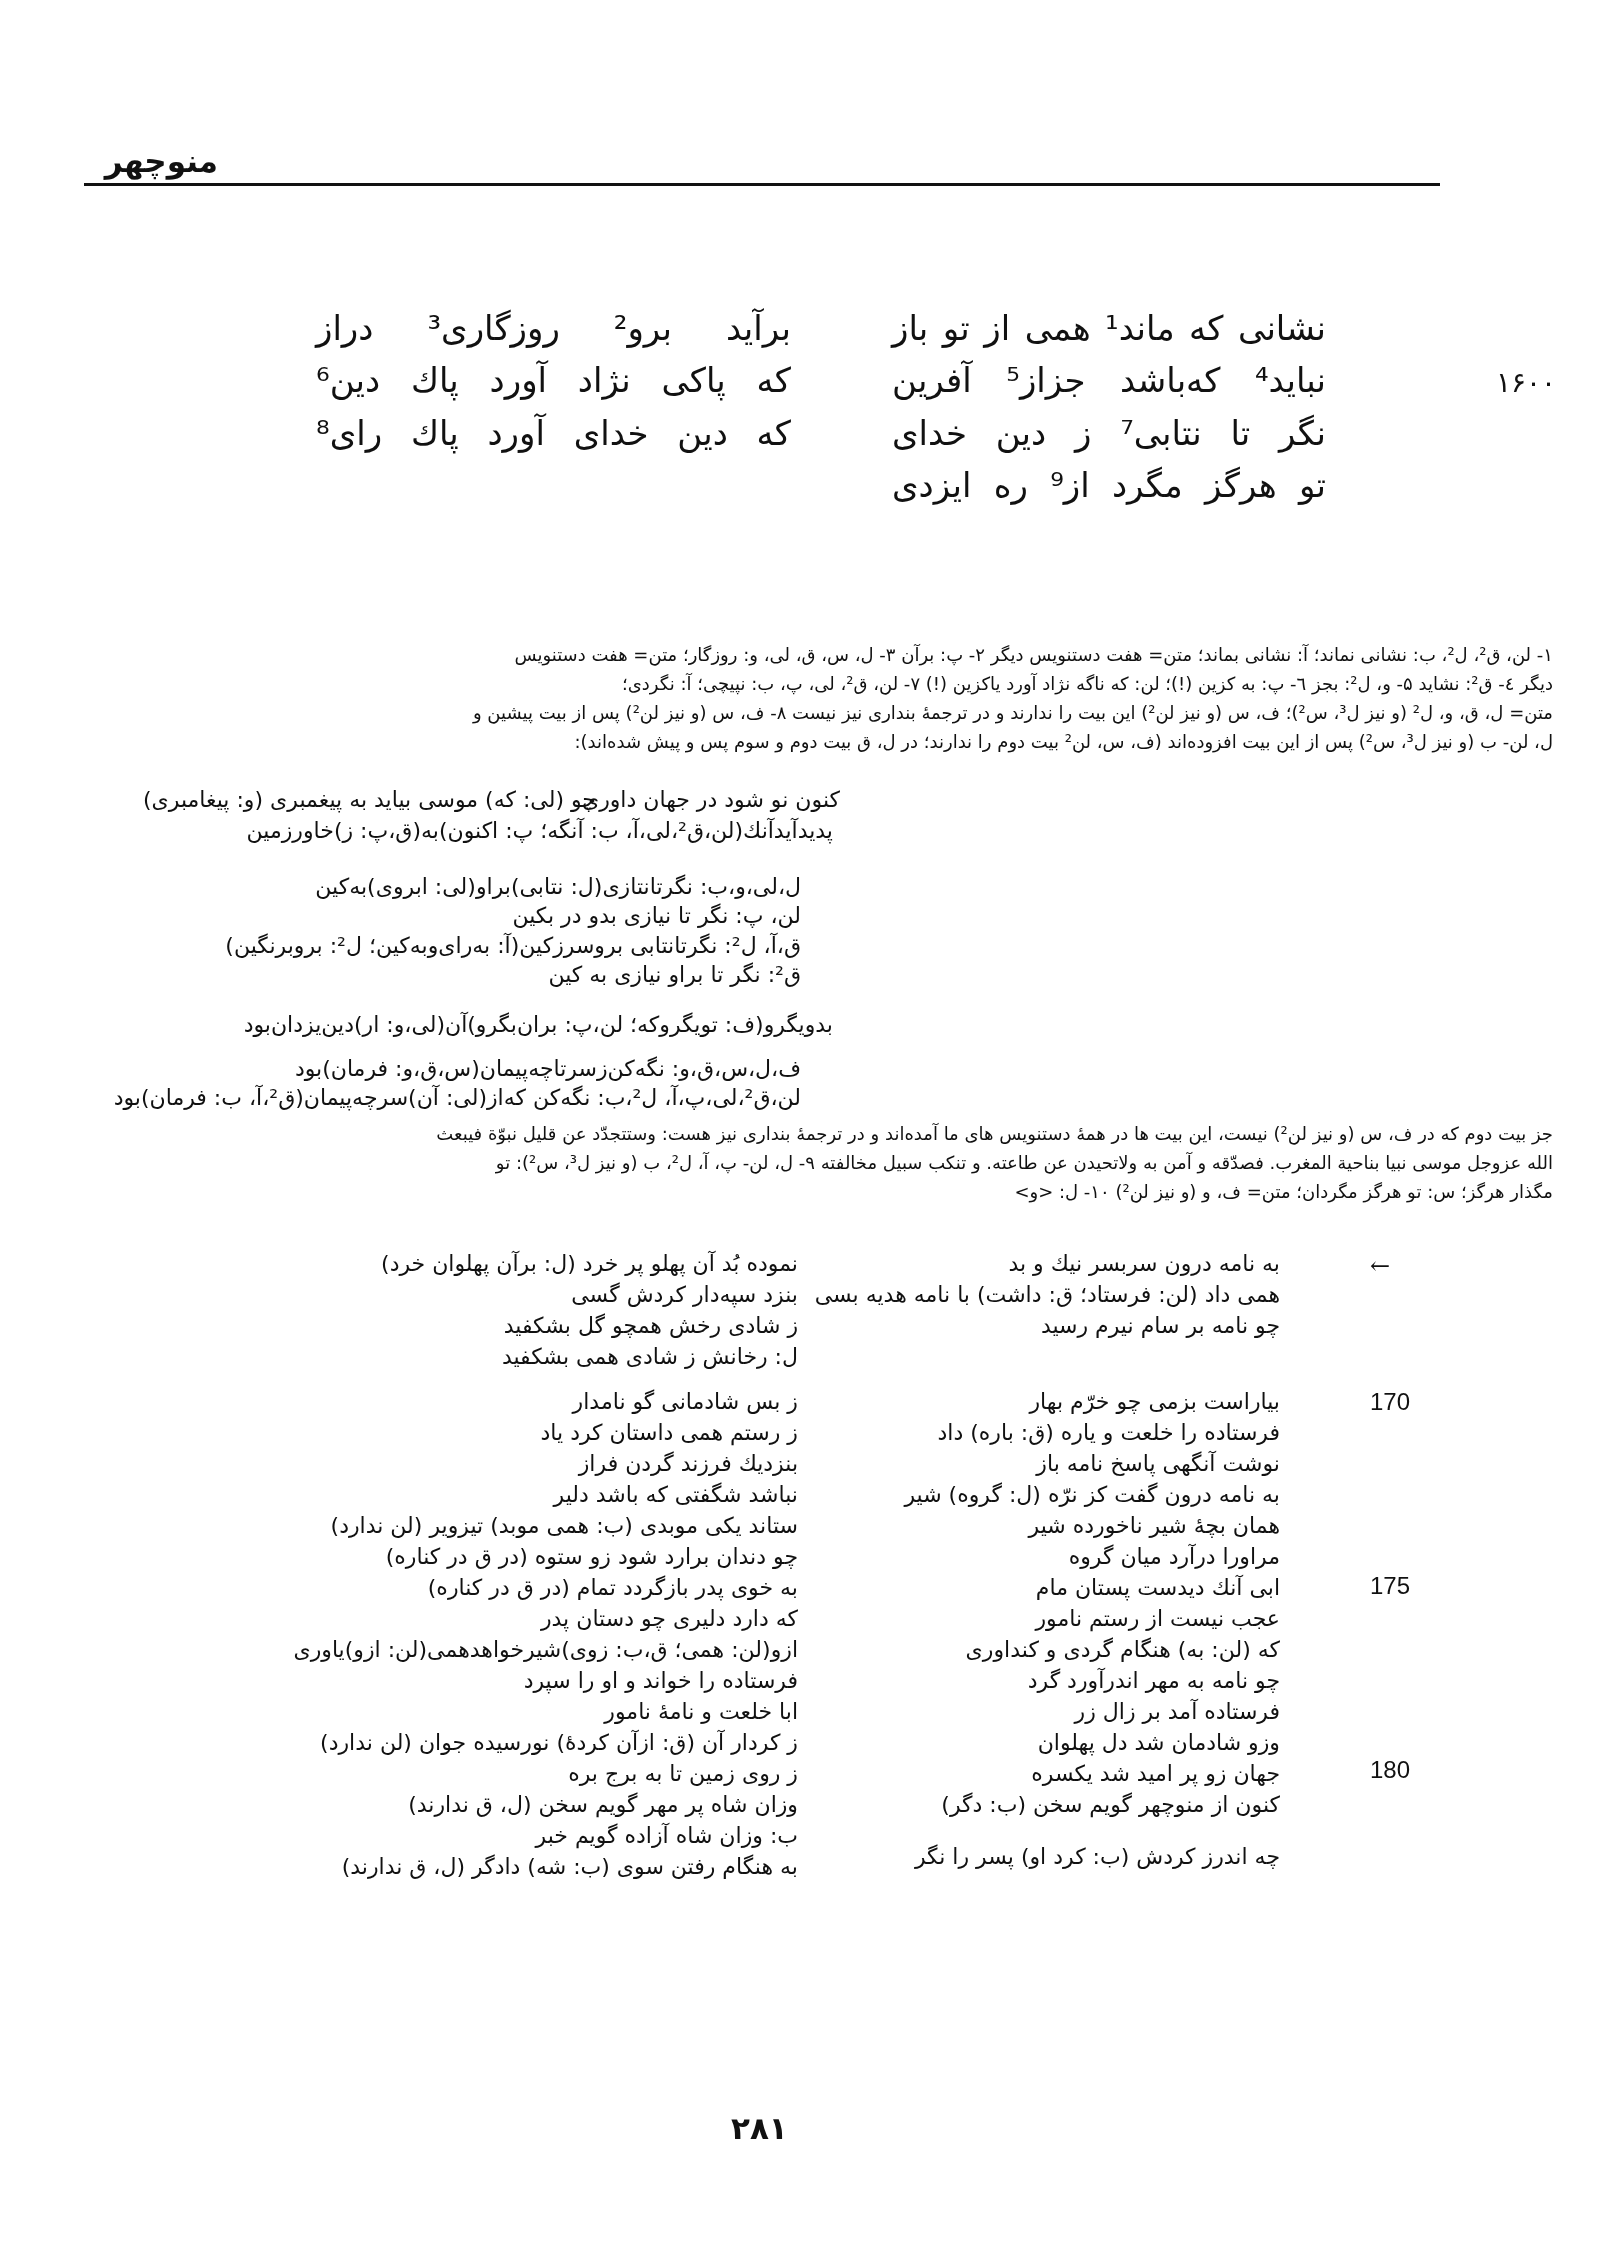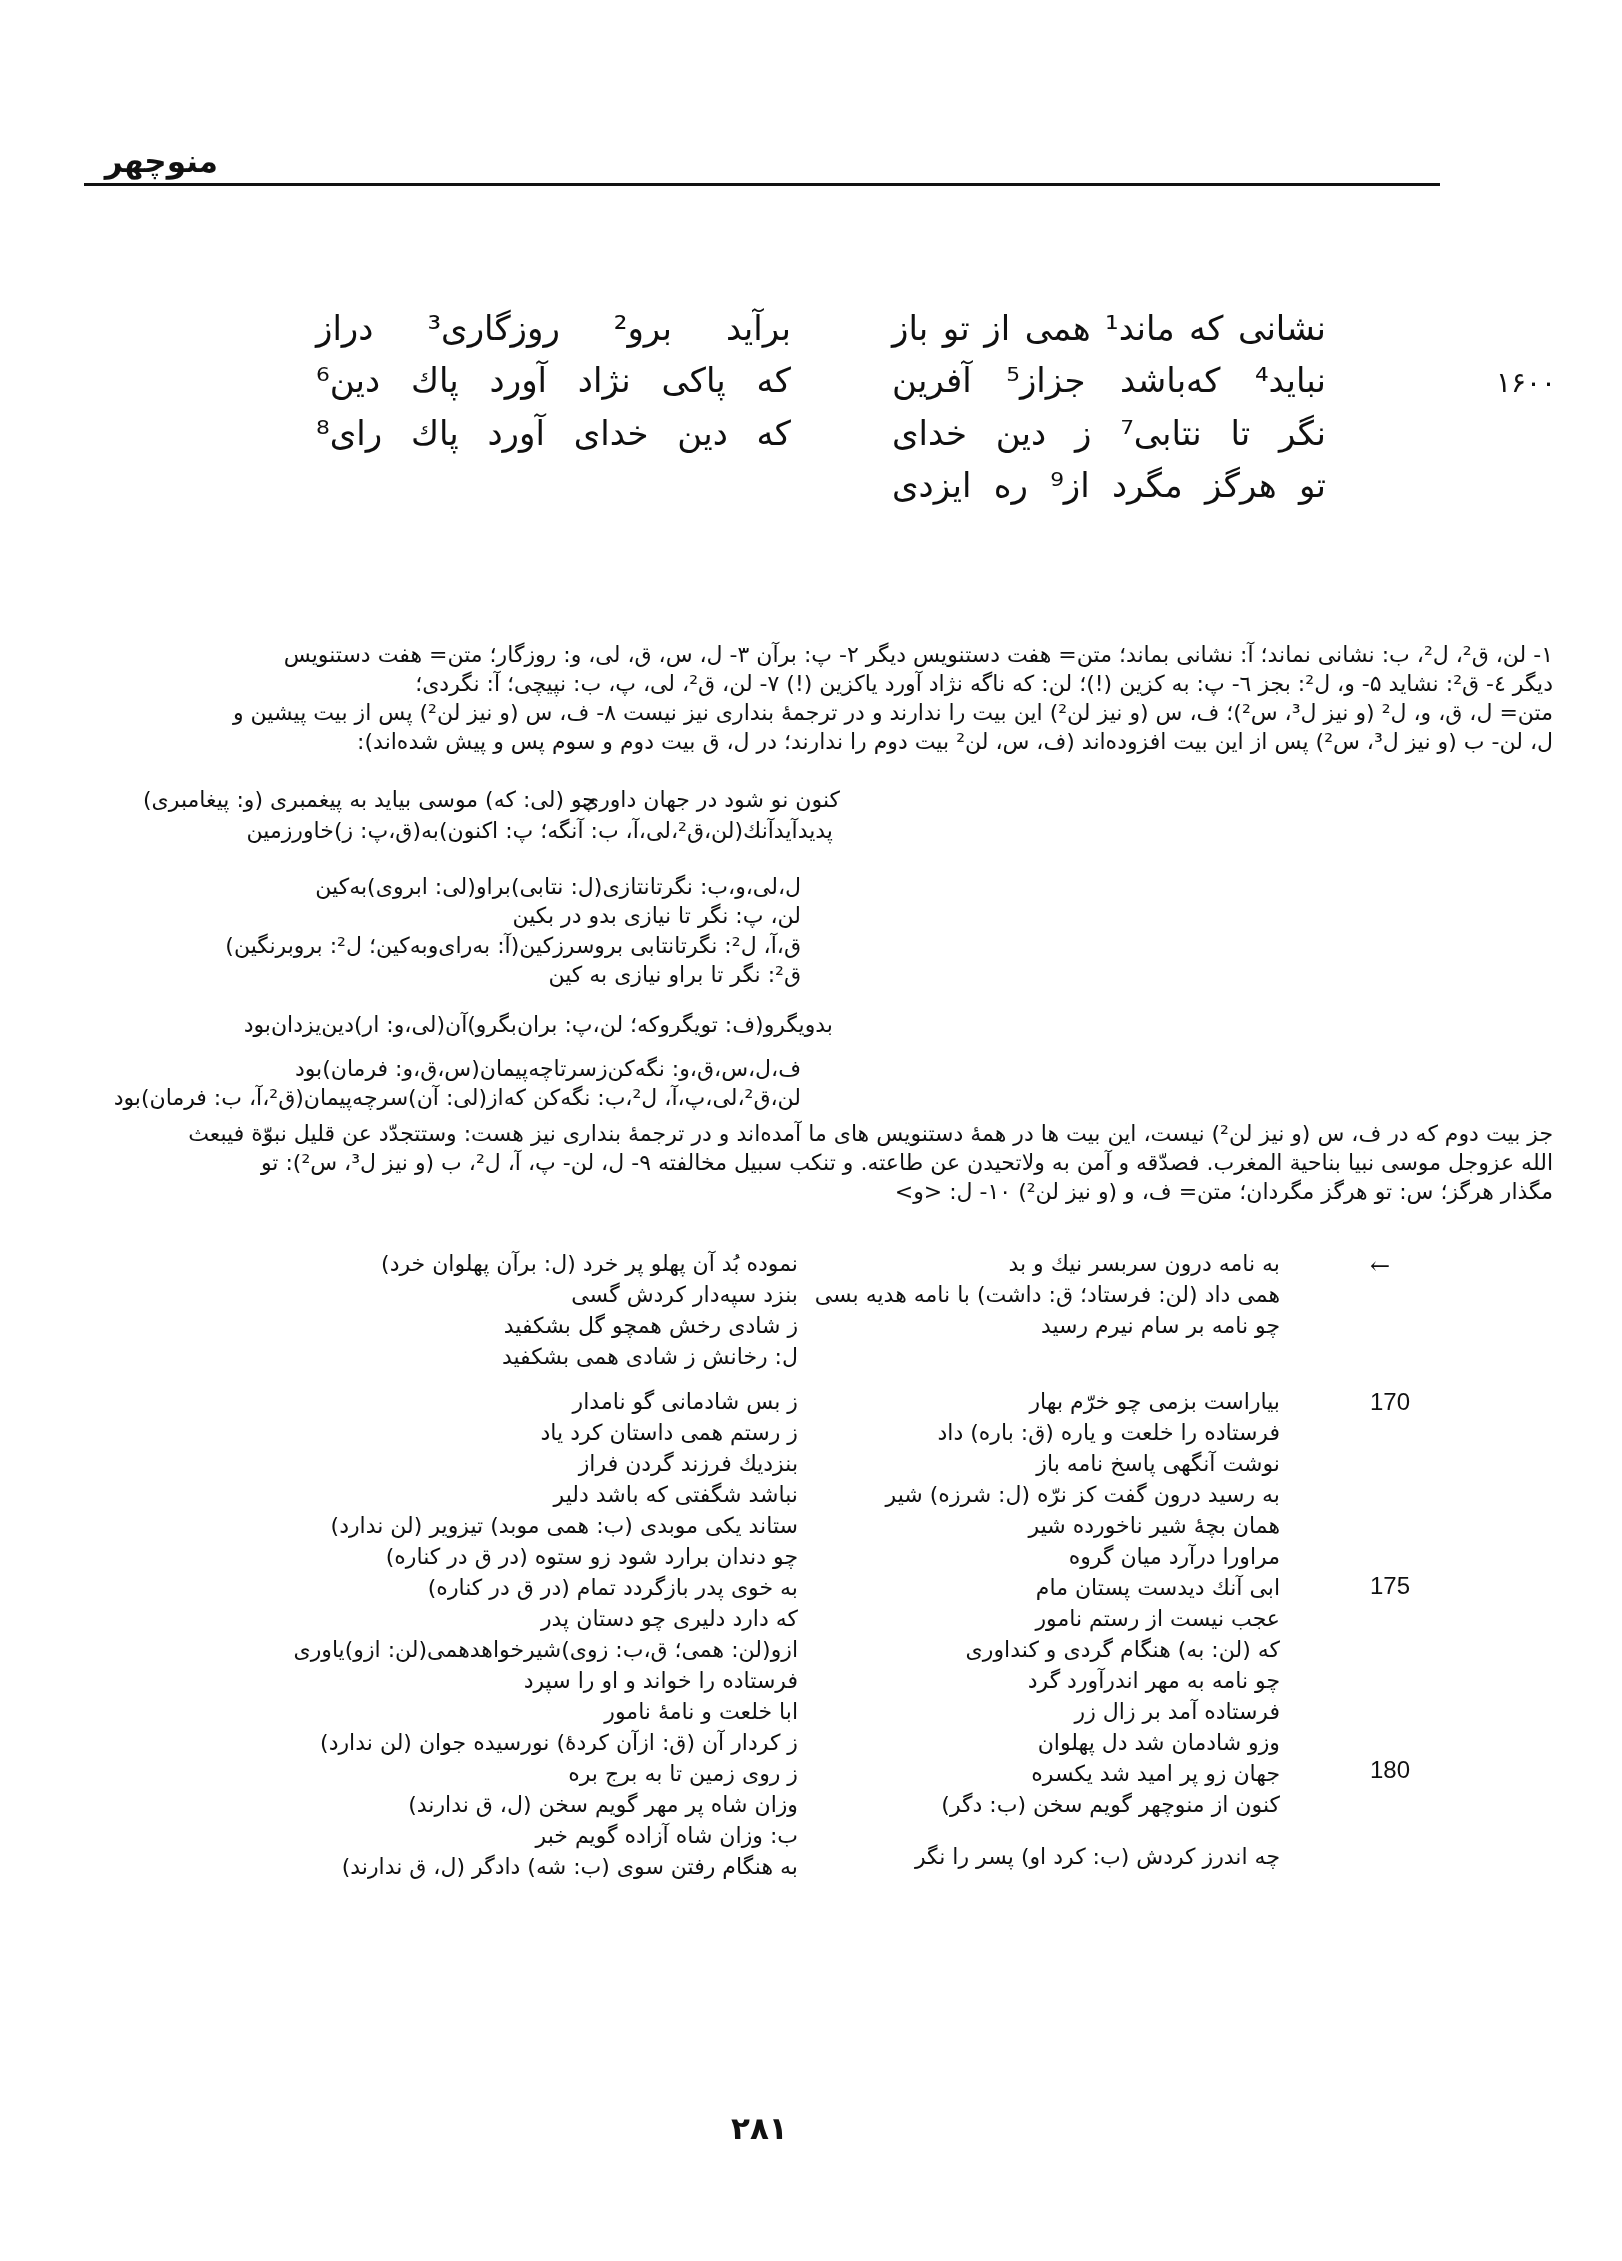--- a/index.html
+++ b/index.html
@@ -6,21 +6,21 @@
   body { width:1623px; height:2261px; position:relative; overflow:hidden;
          font-family:"DejaVu Serif", serif; color:#111; direction:rtl; }
   .abs { position:absolute; }
   .header-title { right:1405px; top:143px; font-size:31px; font-weight:bold; font-family:"DejaVu Sans", sans-serif;margin-left:24px; }
   .header-rule { left:84px; width:1356px; top:183px; height:2.8px; background:#111; }
   .verse-row { position:absolute; right:0; width:1623px; height:56px; }
   .hemi { position:absolute; font-size:34px; white-space:nowrap; font-family:"DejaVu Sans", sans-serif; text-align-last:justify; }
   .hemi-r { right:297px; width:434px; text-align:justify; }
   .hemi-l { right:832px; width:475px; text-align:justify; }
   .vnum { position:absolute; left:1496px; font-size:28px; font-family:"DejaVu Sans", sans-serif; direction:ltr; }
-  .notes { position:absolute; right:70px; width:1475px; font-size:22px; line-height:29px; font-family:"DejaVu Sans", sans-serif; }
+  .notes { position:absolute; right:70px; width:1475px; font-size:18px; line-height:29px; font-family:"DejaVu Sans", sans-serif; }
   .notes p { margin:0; }
   .var-line { position:absolute; font-size:22px; font-family:"DejaVu Sans", sans-serif; white-space:nowrap; }
   .col { position:absolute; font-size:22px; font-family:"DejaVu Sans", sans-serif; }
   .col-line { height:31px; line-height:31px; white-space:nowrap; }
   .col-right { right:343px; width:406px; }
   .col-left { right:825px; width:434px; }
   .lnum { position:absolute; left:1370px; font-size:24px; font-family:"Liberation Sans", sans-serif; direction:ltr; }
   .arrow { position:absolute; left:1370px; font-size:24px; }
   .page-num { position:absolute; left:731px; top:2110px; font-size:31px; font-weight:bold; font-family:"DejaVu Sans", sans-serif; }
 </style>
@@ -80,21 +80,21 @@
 <span class="lnum" style="top:1756px">180</span>
 
 <div class="col col-right" style="top:1248px">
   <div class="col-line">به نامه درون سربسر نیك و بد</div>
   <div class="col-line">همی داد (لن: فرستاد؛ ق: داشت) با نامه هدیه بسی</div>
   <div class="col-line">چو نامه بر سام نیرم رسید</div>
   <div class="col-line"></div>
   <div class="col-line" style="margin-top:14px">بیاراست بزمی چو خرّم بهار</div>
   <div class="col-line">فرستاده را خلعت و یاره (ق: باره) داد</div>
   <div class="col-line">نوشت آنگهی پاسخ نامه باز</div>
-  <div class="col-line">به رسید درون گفت کز نرّه (ل: شرزه) شیر</div>
+  <div class="col-line">به نامه درون گفت کز نرّه (ل: گروه) شیر</div>
   <div class="col-line">همان بچهٔ شیر ناخورده شیر</div>
   <div class="col-line">مراورا درآرد میان گروه</div>
   <div class="col-line">ابی آنك دیدست پستان مام</div>
   <div class="col-line">عجب نیست از رستم نامور</div>
   <div class="col-line">که (لن: به) هنگام گردی و کنداوری</div>
   <div class="col-line">چو نامه به مهر اندرآورد گرد</div>
   <div class="col-line">فرستاده آمد بر زال زر</div>
   <div class="col-line">وزو شادمان شد دل پهلوان</div>
   <div class="col-line">جهان زو پر امید شد یکسره</div>
   <div class="col-line">کنون از منوچهر گویم سخن (ب: دگر)</div>

